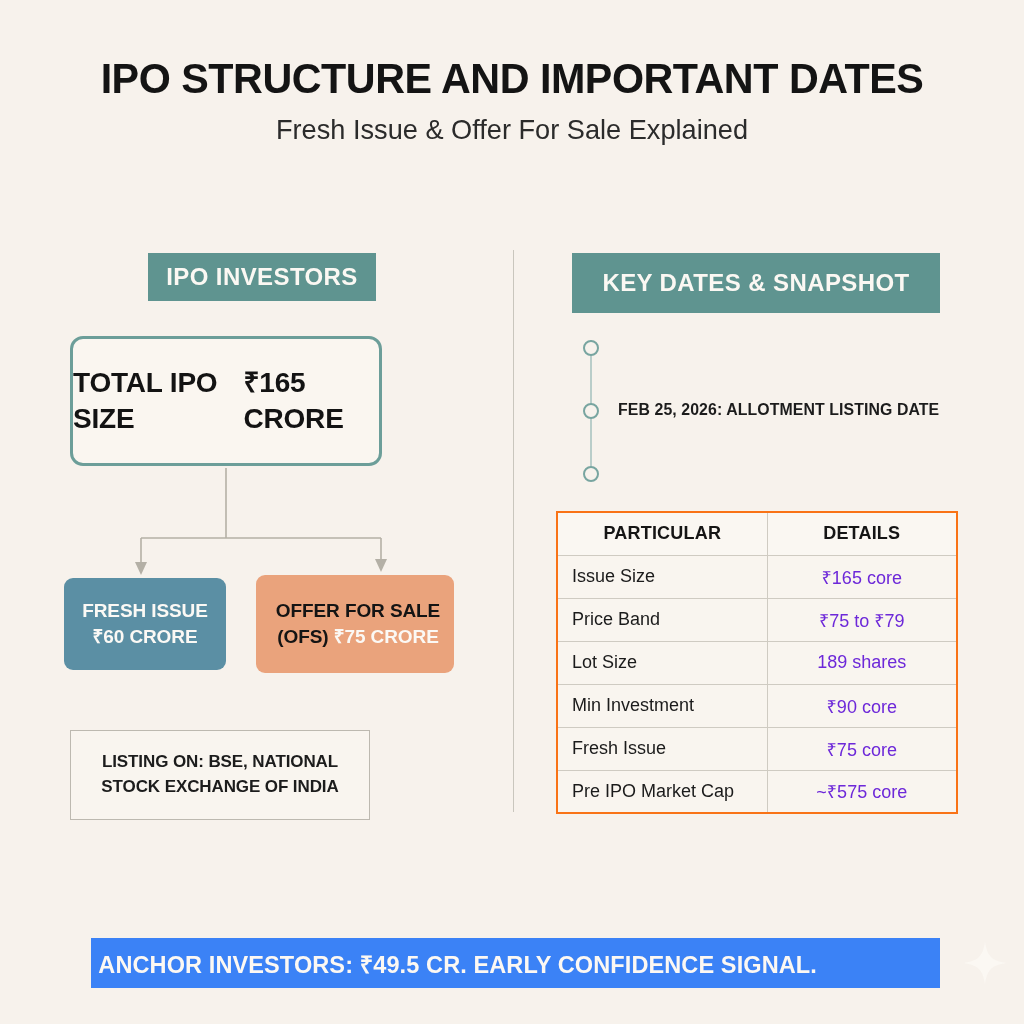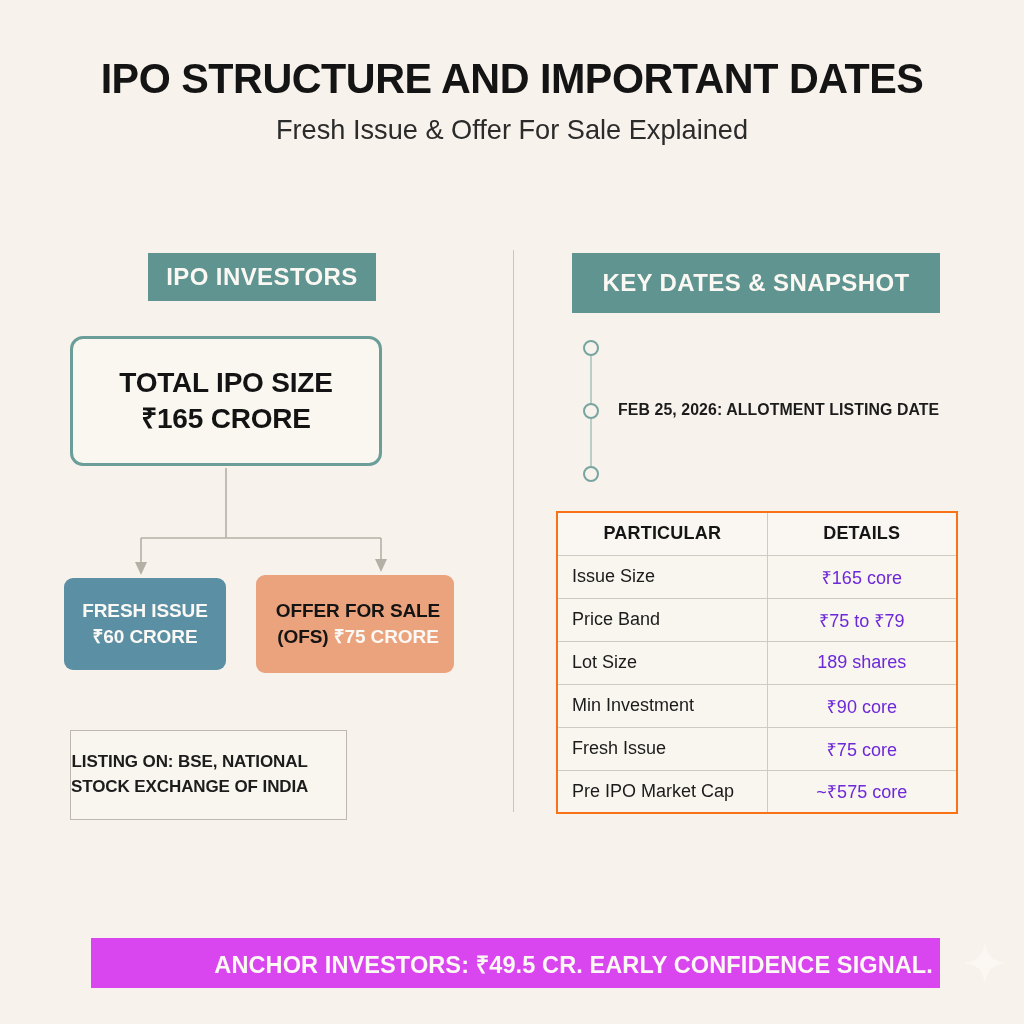--- a/index.html
+++ b/index.html
@@ -39,21 +39,21 @@
   .divider{
     position:absolute;left:513px;top:250px;width:1px;height:562px;
     background:#c9c6bd;
   }
 
   
   .total-box{
     position:absolute;left:70px;top:336px;width:312px;height:130px;
     border:3px solid #6c9e99;border-radius:13px;
     background:#faf6f0;
-    display:flex;flex-direction:column;align-items:center;justify-content:center;
+    display:flex;align-items:center;justify-content:center;
     box-sizing:border-box;
   }
   .total-l1{font-size:28px;font-weight:700;letter-spacing:-.2px;color:#131313;line-height:1.28;}
   .total-l2{font-size:28px;font-weight:700;letter-spacing:-.2px;color:#131313;line-height:1.28;}
 
   
   .connectors{position:absolute;left:0;top:0;width:1024px;height:1024px;pointer-events:none;}
 
   
   .split-box{
@@ -65,23 +65,23 @@
   #box-ofs{left:256px;top:575px;width:198px;height:98px;background:#eaa37c;padding-left:16px;}
   .sb-l1{font-size:19px;font-weight:700;line-height:1.35;letter-spacing:-.1px;}
   .sb-l2{font-size:19px;font-weight:700;line-height:1.35;letter-spacing:-.1px;}
   #box-fresh .sb-l1,#box-fresh .sb-l2{color:#fbf9f5;}
   #box-ofs .sb-l1{color:#141414;}
   #box-ofs .sb-l2 .dark{color:#141414;}
   #box-ofs .sb-l2 .light{color:#fbf9f5;}
 
   
   .listing-box{
-    position:absolute;left:70px;top:730px;width:277px;height:90px;
+    position:absolute;left:70px;top:730px;width:300px;height:90px;
     border:1px solid #bdb9b0;background:#f9f5ef;
-    display:flex;align-items:center;text-align:center;
+    display:flex;align-items:center;justify-content:center;text-align:center;
     box-sizing:border-box;
   }
   .listing-text{font-size:17px;font-weight:700;line-height:1.45;color:#1c1c1c;letter-spacing:-.1px;}
 
   
   .timeline{position:absolute;left:575px;top:330px;width:380px;height:160px;}
   .tl-line{position:absolute;left:15px;top:10px;width:2px;height:140px;background:#b9cdc9;}
   .tl-dot{
     position:absolute;left:8px;width:16px;height:16px;border-radius:50%;
     border:2px solid #78a5a0;background:#f7f2ec;box-sizing:border-box;
@@ -113,21 +113,21 @@
   }
   .snap-table td.v{
     font-size:18px;font-weight:400;color:#6d28d9;text-align:center;
   }
   .snap-table col.c1{width:210px;}
   .snap-table col.c2{width:190px;}
 
   
   .banner{
     position:absolute;left:91px;top:938px;width:849px;height:50px;
-    background:#d946ef;display:flex;align-items:center;justify-content:flex-end;
+    background:#3b82f6;display:flex;align-items:center;justify-content:flex-start;
   }
   .banner-text{
     font-size:24px;font-weight:700;color:#fcf8f3;letter-spacing:.1px;
     transform:scaleX(.98);transform-origin:center;white-space:nowrap;
   }
   .sparkle{position:absolute;left:962px;top:940px;width:46px;height:46px;opacity:.75;}
 </style>
 </head>
 <body>
 

